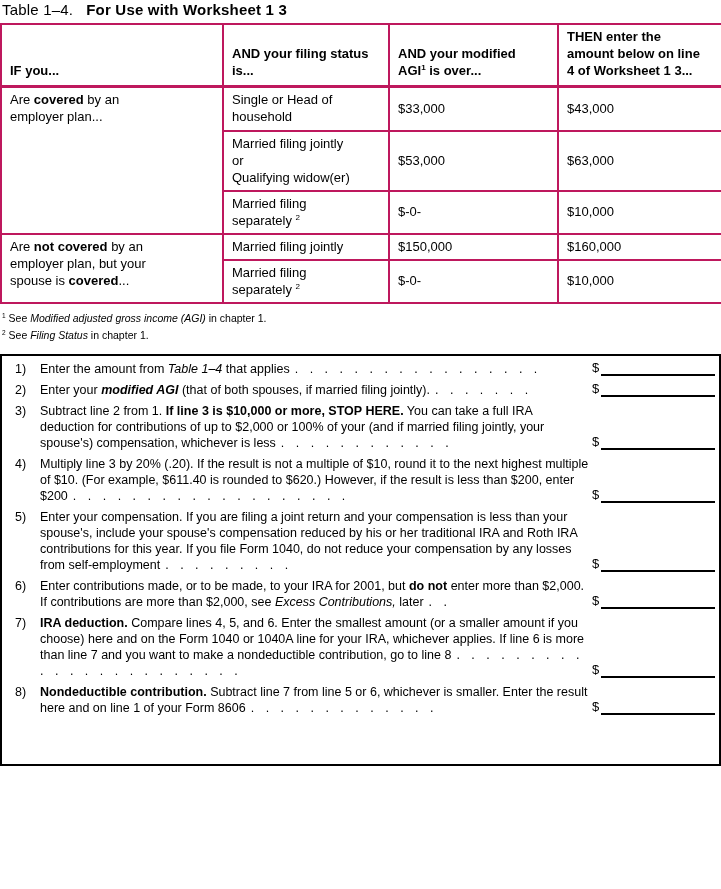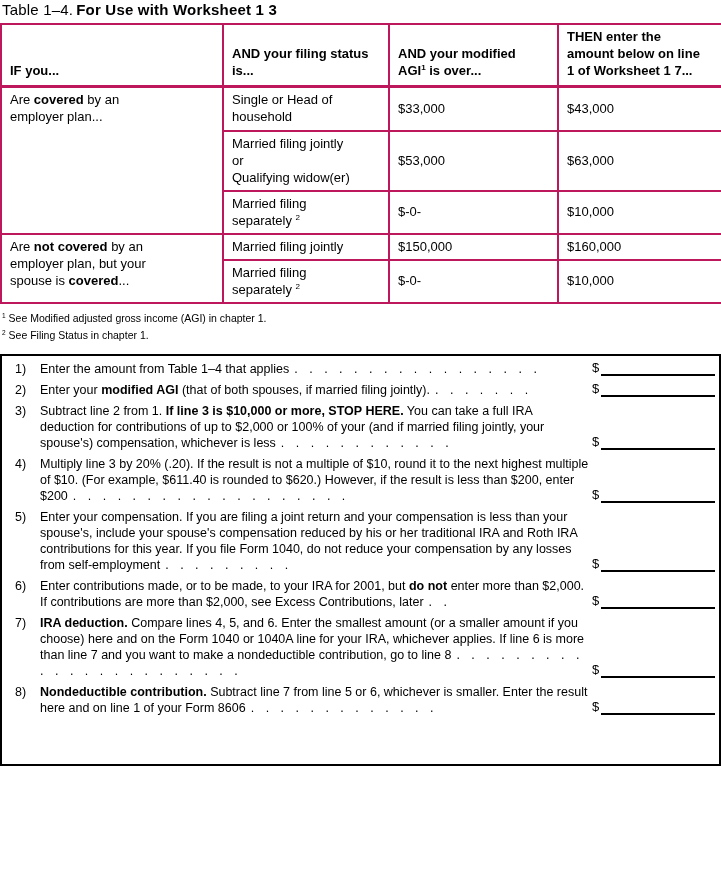--- a/index.html
+++ b/index.html
@@ -6,30 +6,30 @@
   html, body { margin: 0; padding: 0; }
   body {
     width: 721px;
     height: 889px;
     background: #ffffff;
     color: #000000;
     font-family: "Liberation Sans", sans-serif;
     overflow: hidden;
   }
   .b { font-weight: bold; }
-  .i { }
+  .i { font-style: italic; }
   sup { font-size: 62%; vertical-align: super; line-height: 0; }
 
   
   .tbl-caption {
     font-size: 15px;
     padding: 1px 0 5px 2px;
     letter-spacing: 0.2px;
   }
-  .cap-bold { font-weight: bold; margin-left: 3px; }
+  .cap-bold { font-weight: bold; margin-left: 13px; }
 
   
   table.lookup {
     border-collapse: collapse;
     table-layout: fixed;
     width: 721px;
   }
   table.lookup col.c1 { width: 222px; }
   table.lookup col.c2 { width: 166px; }
   table.lookup col.c3 { width: 169px; }
@@ -116,21 +116,21 @@
         <col class="c1">
         <col class="c2">
         <col class="c3">
         <col class="c4">
       </colgroup>
     <thead>
       <tr>
         <th><span>IF you...</span></th>
         <th><span>AND your filing status</span><br><span>is...</span></th>
         <th><span>AND your modified</span><br><span>AGI</span><sup>1</sup><span> is over...</span></th>
-        <th><span>THEN enter the</span><br><span>amount below on line</span><br><span>1 of Worksheet 1 7...</span></th>
+        <th><span>THEN enter the</span><br><span>amount below on line</span><br><span>4 of Worksheet 1 3...</span></th>
       </tr>
     </thead>
     <tbody>
       <tr class="r1">
         <td class="grp" rowspan="3"><span>Are </span><span class="b">covered</span><span> by an</span><br><span>employer plan...</span></td>
         <td class="st"><span>Single or Head of</span><br><span>household</span></td>
         <td class="money">$33,000</td>
         <td class="money">$43,000</td>
       </tr>
       <tr class="r2">

